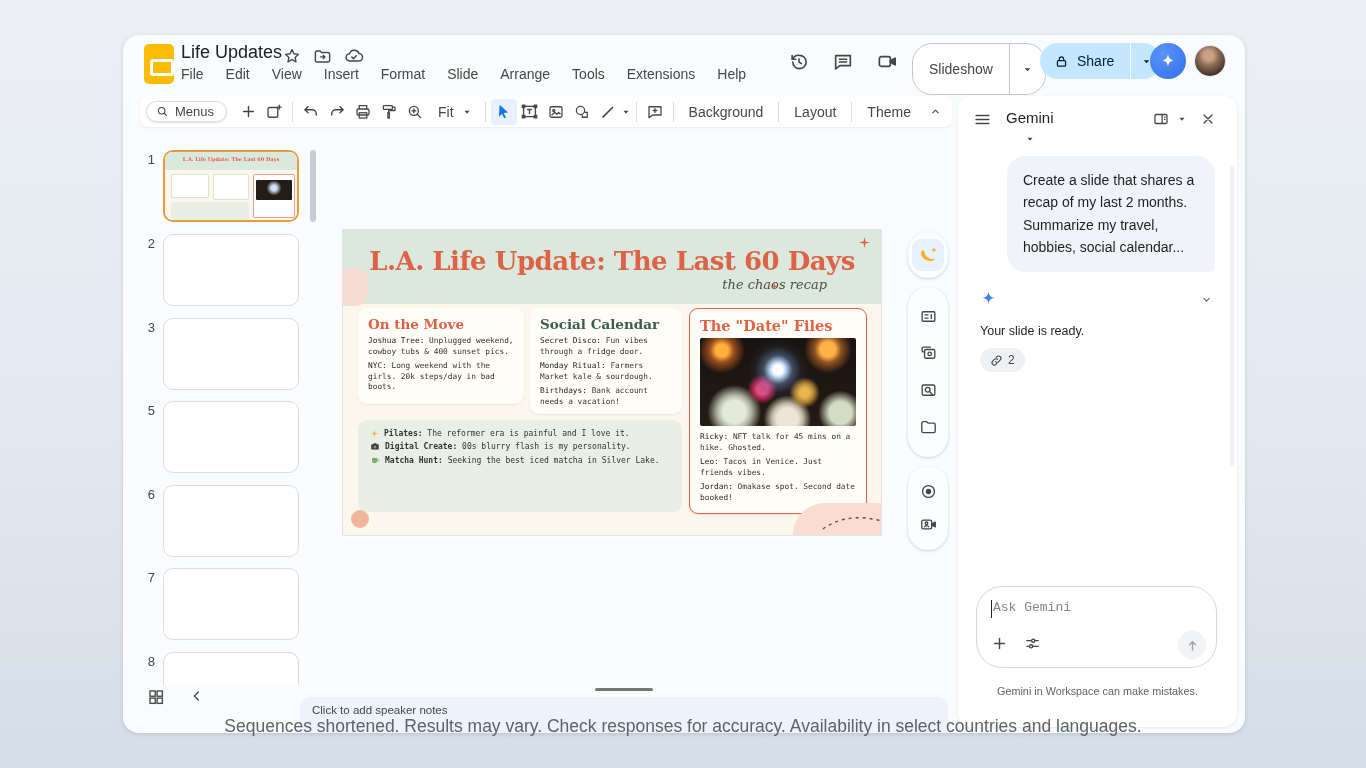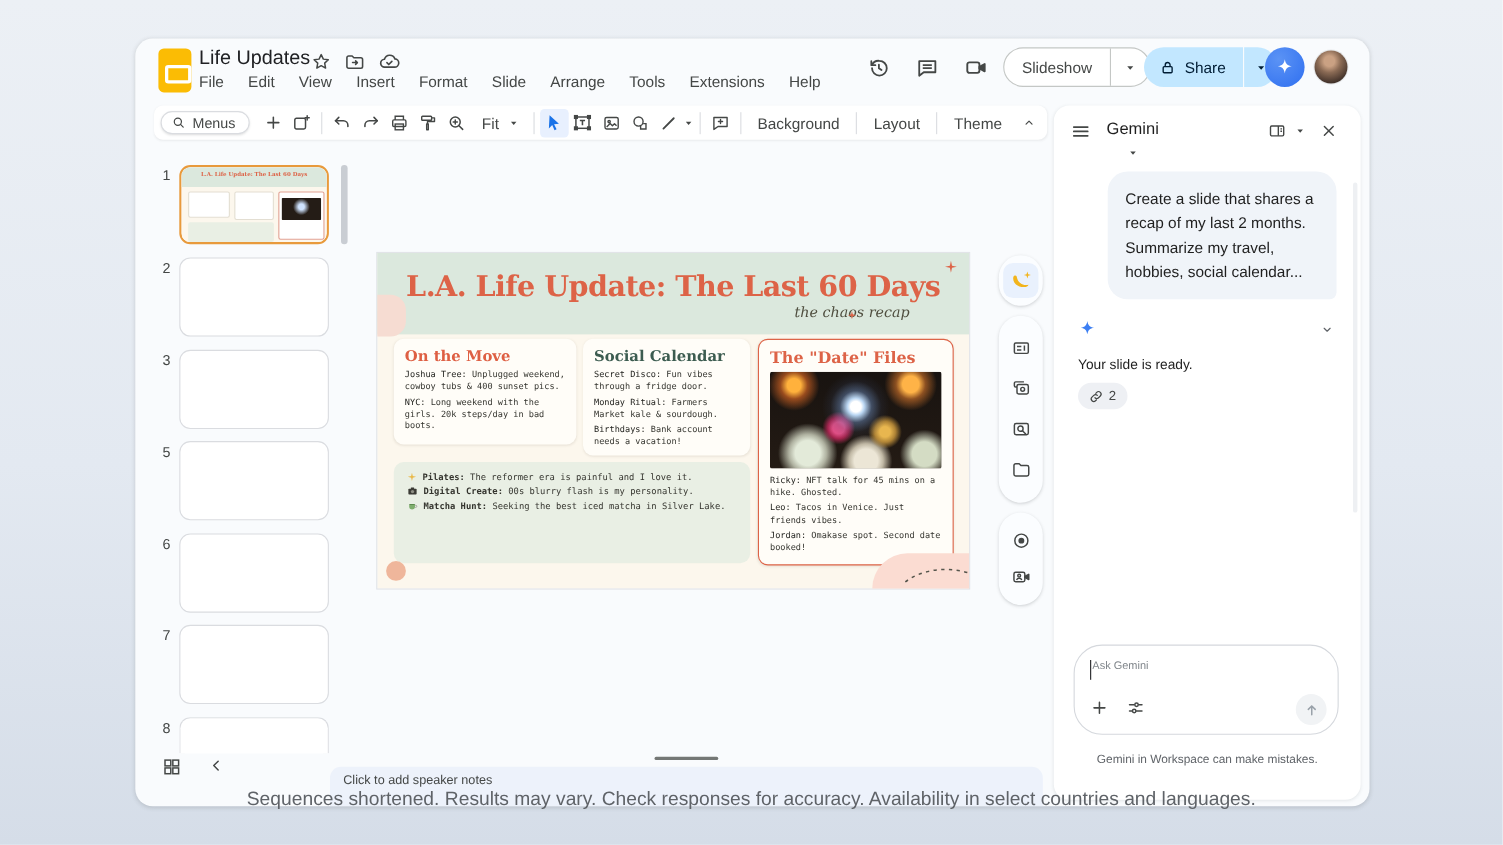--- a/index.html
+++ b/index.html
@@ -12,21 +12,21 @@
   .window { left:123px; top:35px; width:1122px; height:698px; background:#f9fbfd; border-radius:16px; box-shadow:0 1px 4px rgba(60,64,67,.18); overflow:hidden; }
 
   
   .logo { left:21px; top:9px; width:30px; height:40px; background:#fbbc04; border-radius:5px; }
   .logo::after { content:""; position:absolute; left:6px; top:15px; width:18px; height:11px; border:3px solid #fff; border-radius:3px; }
   .doc-title { left:58px; top:7px; font-size:18px; color:#202124; }
   .title-icons { left:160px; top:11px; display:flex; gap:12px; align-items:center; }
   .menubar { left:58px; top:31px; display:flex; gap:22px; font-size:14px; color:#444746; }
   .menubar span { cursor:default; }
   .hdr-icons { left:665px; top:15px; display:flex; gap:22px; align-items:center; }
-  .btn-slideshow { left:789px; top:8px; height:36px; display:flex; align-items:center; border:1px solid #c4c7c5; border-radius:20px; background:#fff; color:#444746; font-size:14px; }
+  .btn-slideshow { left:789px; top:8px; height:52px; display:flex; align-items:center; border:1px solid #c4c7c5; border-radius:20px; background:#fff; color:#444746; font-size:14px; }
   .btn-slideshow .main { padding:0 16px; border-right:1px solid #c4c7c5; height:100%; display:flex; align-items:center; gap:6px; }
   .btn-slideshow .arrow { padding:0 12px; }
   .btn-share { left:917px; top:8px; height:36px; display:flex; align-items:center; }
   .btn-share .main { background:#c2e7ff; color:#001d35; font-size:14px; font-weight:500; height:36px; display:flex; align-items:center; gap:8px; padding:0 16px 0 14px; border-radius:20px 0 0 20px; }
   .btn-share .arrow { background:#c2e7ff; height:36px; width:30px; display:flex; align-items:center; justify-content:center; border-radius:0 20px 20px 0; margin-left:1px; }
   .gemini-btn { left:1027px; top:8px; width:36px; height:36px; border-radius:50%; background:radial-gradient(circle at 35% 30%,#5b93f5,#2f6ff0); display:flex; align-items:center; justify-content:center; }
   .avatar { left:1072px; top:11px; width:30px; height:30px; border-radius:50%; background:radial-gradient(circle at 45% 32%,#caa183 18%,#8a6a54 40%,#43332b 75%,#2c221d); box-shadow:0 0 0 1px rgba(0,0,0,.08); }
 
   
   .toolbar { left:17px; top:61px; width:812px; height:31px; background:#ffffff; border-radius:8px; display:flex; align-items:center; box-shadow:0 1px 2px rgba(60,64,67,.08); }
@@ -86,21 +86,21 @@
   .rbtn { width:32px; height:32px; display:flex; align-items:center; justify-content:center; border-radius:9px; }
   .rbtn.hl { background:#e9f1fd; }
 
   
   .panel { left:835px; top:61px; width:279px; height:631px; background:#fff; border-radius:14px; box-shadow:0 1px 3px rgba(60,64,67,.10); }
   .p-title { left:48px; top:13px; font-size:15px; font-weight:500; color:#1f1f1f; display:flex; gap:8px; align-items:center;flex-direction:column; }
   .bubble { left:49px; top:60px; width:208px; background:#f0f4f9; border-radius:18px 18px 6px 18px; padding:13px 16px; font-size:14px; line-height:1.6; color:#1f1f1f; }
   .status { left:22px; top:228px; font-size:12.5px; color:#1f1f1f; }
   .chip { left:22px; top:252px; height:24px; display:inline-flex; align-items:center; gap:5px; padding:0 10px; background:#eef0f4; border-radius:13px; font-size:12px; color:#444746; }
   .ask { left:18px; top:490px; width:241px; height:82px; border:1px solid #d5d8dd; border-radius:26px; background:#fff; }
-  .ask input { position:absolute; left:16px; top:13px; width:200px; border:0; outline:none; font-size:10px; color:#1f1f1f; font-family:Liberation Sans, sans-serif; background:transparent; }
+  .ask input { position:absolute; left:16px; top:13px; width:200px; border:0; outline:none; font-size:13px; color:#1f1f1f; font-family:Liberation Mono, monospace; background:transparent; }
   .ask input::placeholder { color:#80868b; }
   .caret { left:14px; top:13px; width:1px; height:18px; background:#202124; }
   .ask-row { left:14px; top:48px; display:flex; gap:16px; align-items:center; }
   .send { right:10px; top:44px; width:28px; height:28px; border-radius:50%; background:#f1f3f5; display:flex; align-items:center; justify-content:center; }
   .p-foot { left:0; top:588px; width:100%; text-align:center; font-size:10.8px; line-height:1.45; color:#5f6368; }
   .p-scroll { right:3px; top:70px; width:4px; height:300px; background:#eef0f3; border-radius:2px; }
 
   
   .grid-btn { left:24px; top:653px; }
   .collapse-btn { left:66px; top:653px; }

